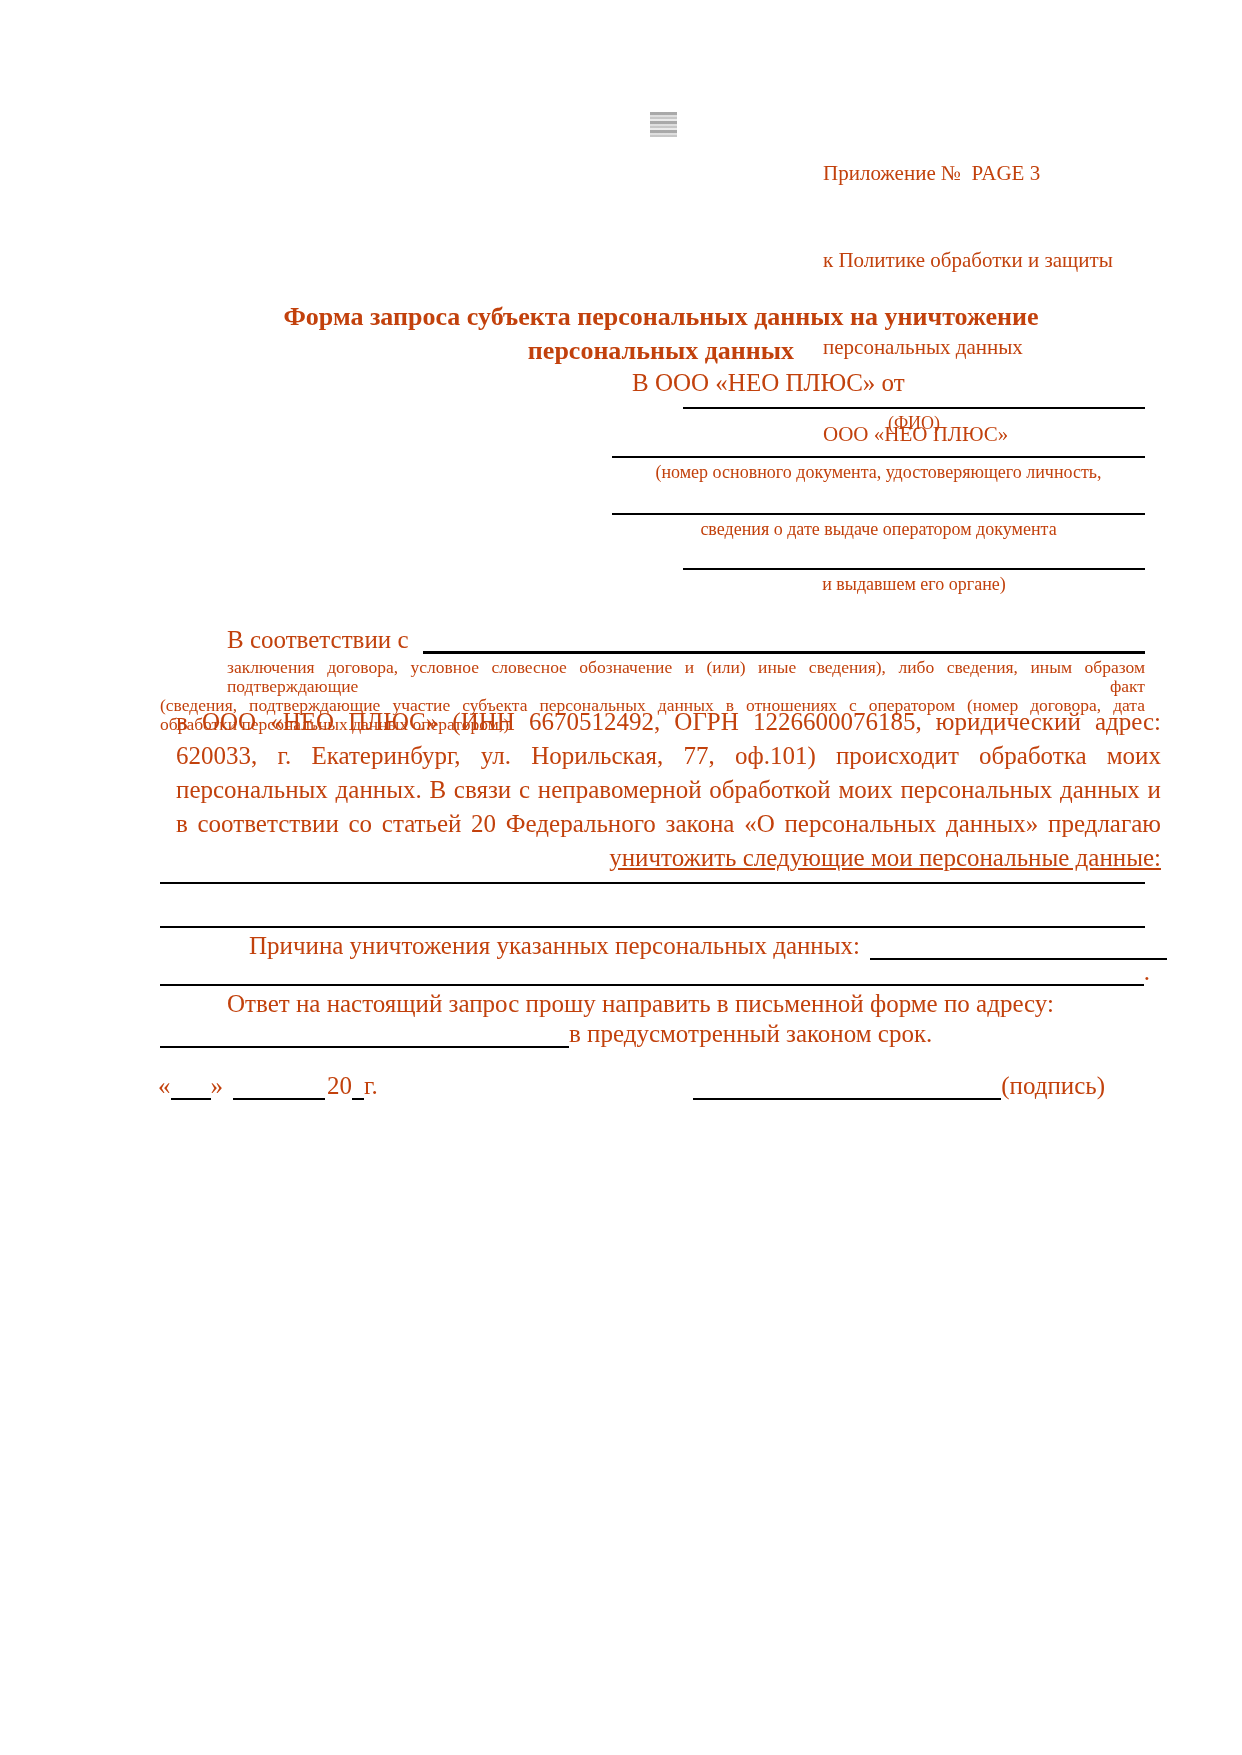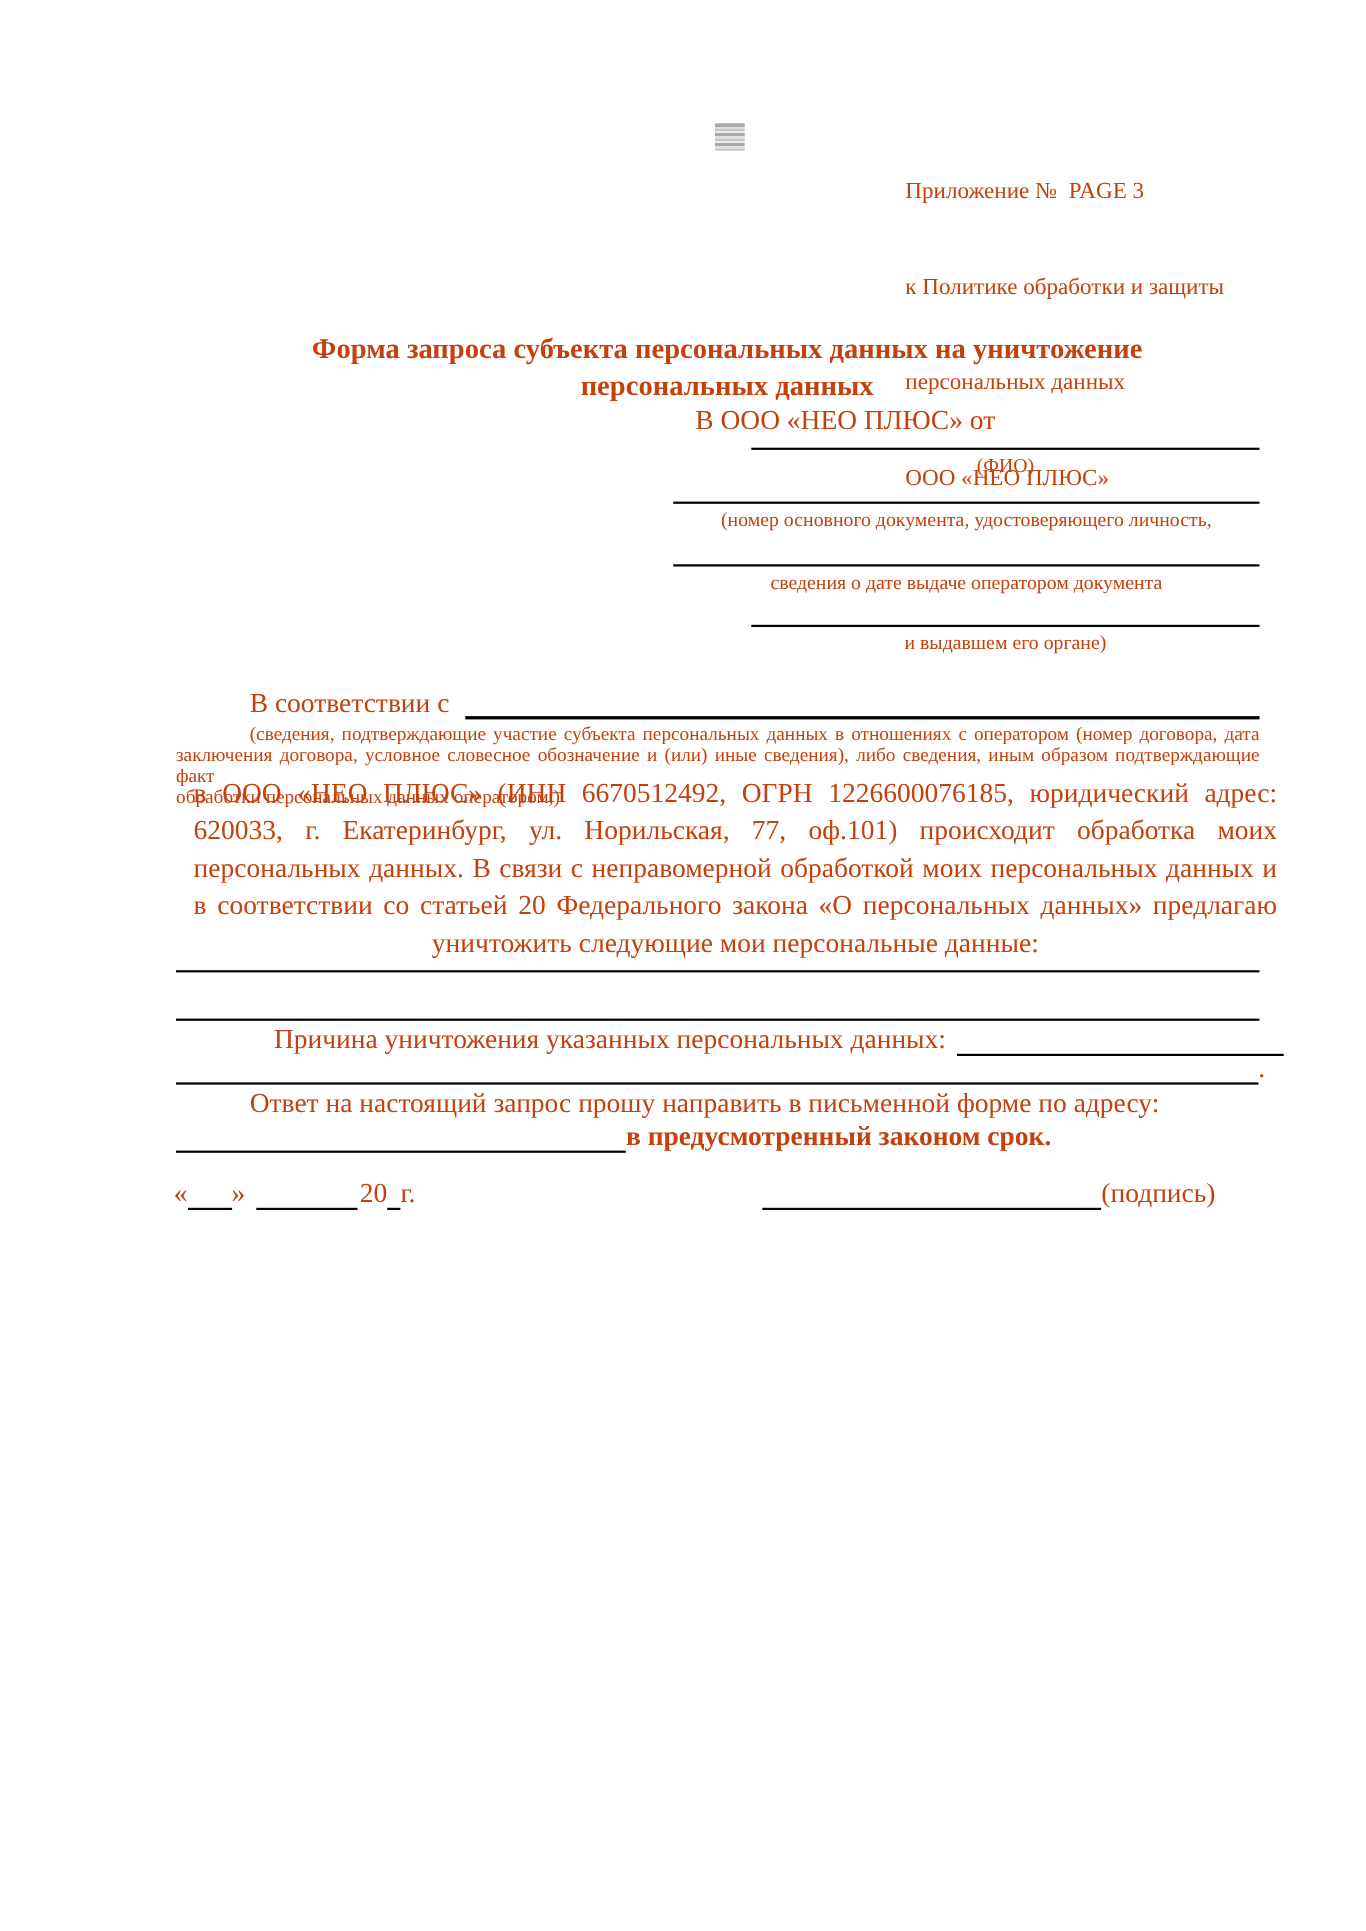--- a/index.html
+++ b/index.html
@@ -50,38 +50,38 @@
     font-size:17.5px;line-height:19px;
   }
   .note .jline{text-align:justify;text-align-last:justify;}
   .note .lastline{text-align:left;}
   .note .jline:first-child{padding-left:67px;}
   .para{
     position:absolute;left:176px;top:705px;width:985px;
     font-size:25px;line-height:34px;
   }
   .para .jline{text-align:justify;text-align-last:justify;}
-  .para .lastline{text-align:center;}
+  .para .lastline{text-align:right;text-decoration:underline;}
   .uline{position:absolute;border-bottom:2px solid #000;height:20px;}
   .uline.a{left:160px;top:862px;width:985px;}
   .uline.b{left:160px;top:906px;width:985px;}
   .reason{
     position:absolute;left:227px;top:932px;width:918px;
     display:flex;align-items:flex-end;font-size:25px;margin-left:22px;
   }
   .reason .blank{flex:1;height:25px;margin-left:10px;}
   .continuation{
     position:absolute;left:160px;top:958px;width:990px;
     display:flex;align-items:flex-end;font-size:25px;
   }
   .continuation .blank{flex:1;height:25px;}
   .response1{position:absolute;left:227px;top:990px;font-size:25px;}
   .response2{
     position:absolute;left:160px;top:1020px;width:985px;
-    display:flex;align-items:flex-end;font-size:25px;font-weight:bold;
+    display:flex;align-items:flex-end;font-size:25px;
   }
   .response2 .blank{width:409px;height:25px;}
   .bottomrow{
     position:absolute;left:158px;top:1072px;width:947px;
     display:flex;justify-content:space-between;align-items:flex-end;font-size:25px;
   }
   .bottomrow .grp{display:flex;align-items:flex-end;}
   .bottomrow .blank{height:22px;}
   .blank.day{width:40px;}
   .blank.month{width:92px;margin-left:10px;margin-right:2px;}
@@ -120,22 +120,22 @@
 
   <div class="fline r4"></div>
   <div class="fcap c4">и выдавшем его органе)</div>
 
   <div class="accordance">
     <span class="lbl">В соответствии с </span>
     <span class="blank"></span>
   </div>
 
   <div class="note">
+    <div class="jline">заключения договора, условное словесное обозначение и (или) иные сведения), либо сведения, иным образом подтверждающие факт</div>
     <div class="jline">(сведения, подтверждающие участие субъекта персональных данных в отношениях с оператором (номер договора, дата</div>
-    <div class="jline">заключения договора, условное словесное обозначение и (или) иные сведения), либо сведения, иным образом подтверждающие факт</div>
     <div class="lastline">обработки персональных данных оператором,)</div>
   </div>
 
   <div class="para">
     <div class="jline">в ООО «НЕО ПЛЮС» (ИНН 6670512492, ОГРН 1226600076185, юридический адрес:</div>
     <div class="jline">620033, г. Екатеринбург, ул. Норильская, 77, оф.101) происходит обработка моих</div>
     <div class="jline">персональных данных. В связи с неправомерной обработкой моих персональных данных и</div>
     <div class="jline">в соответствии со статьей 20 Федерального закона «О персональных данных» предлагаю</div>
     <div class="lastline">уничтожить следующие мои персональные данные:</div>
   </div>

